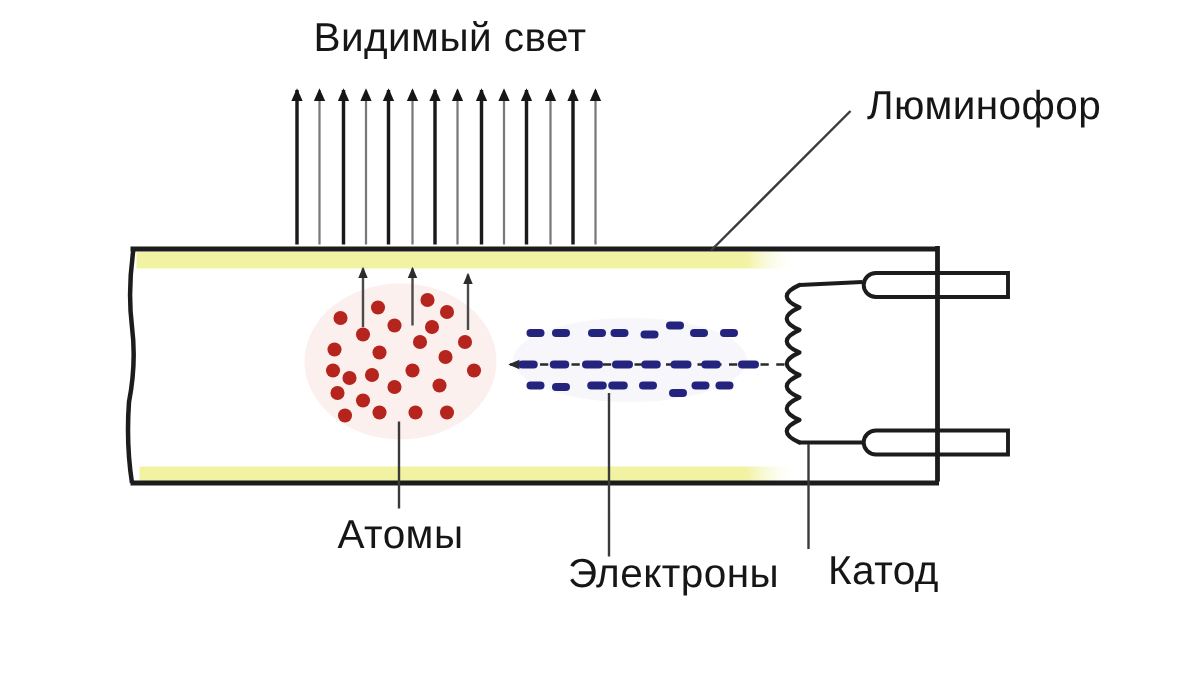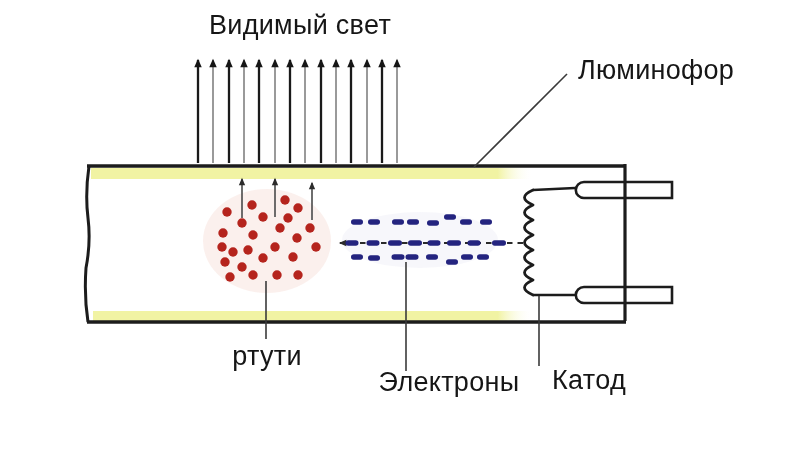--- a/index.html
+++ b/index.html
@@ -142,19 +142,19 @@
     <path d="M266,281 V339" stroke="#3a3a3a" stroke-width="1.6" fill="none"></path>
     <path d="M406,262 V371" stroke="#3a3a3a" stroke-width="1.6" fill="none"></path>
     <path d="M539,296 V366" stroke="#3a3a3a" stroke-width="1.6" fill="none"></path>
   </svg>
 
   <div class="lbl center" style="left:300px;top:11px;">Видимый свет</div>
 
   <div class="lbl" style="left:578px;top:56px;">Люминофор</div>
 
   <div class="lbl center" style="left:267px;top:342px;">
-    <div>ртути</div>
+    <div>Атомы</div>
   </div>
 
   <div class="lbl center" style="left:411px;top:368px;margin-left:38px;">Электроны</div>
 
   <div class="lbl center" style="left:545px;top:366px;margin-left:44px;">Катод</div>
 </div>
 
 </body></html>

